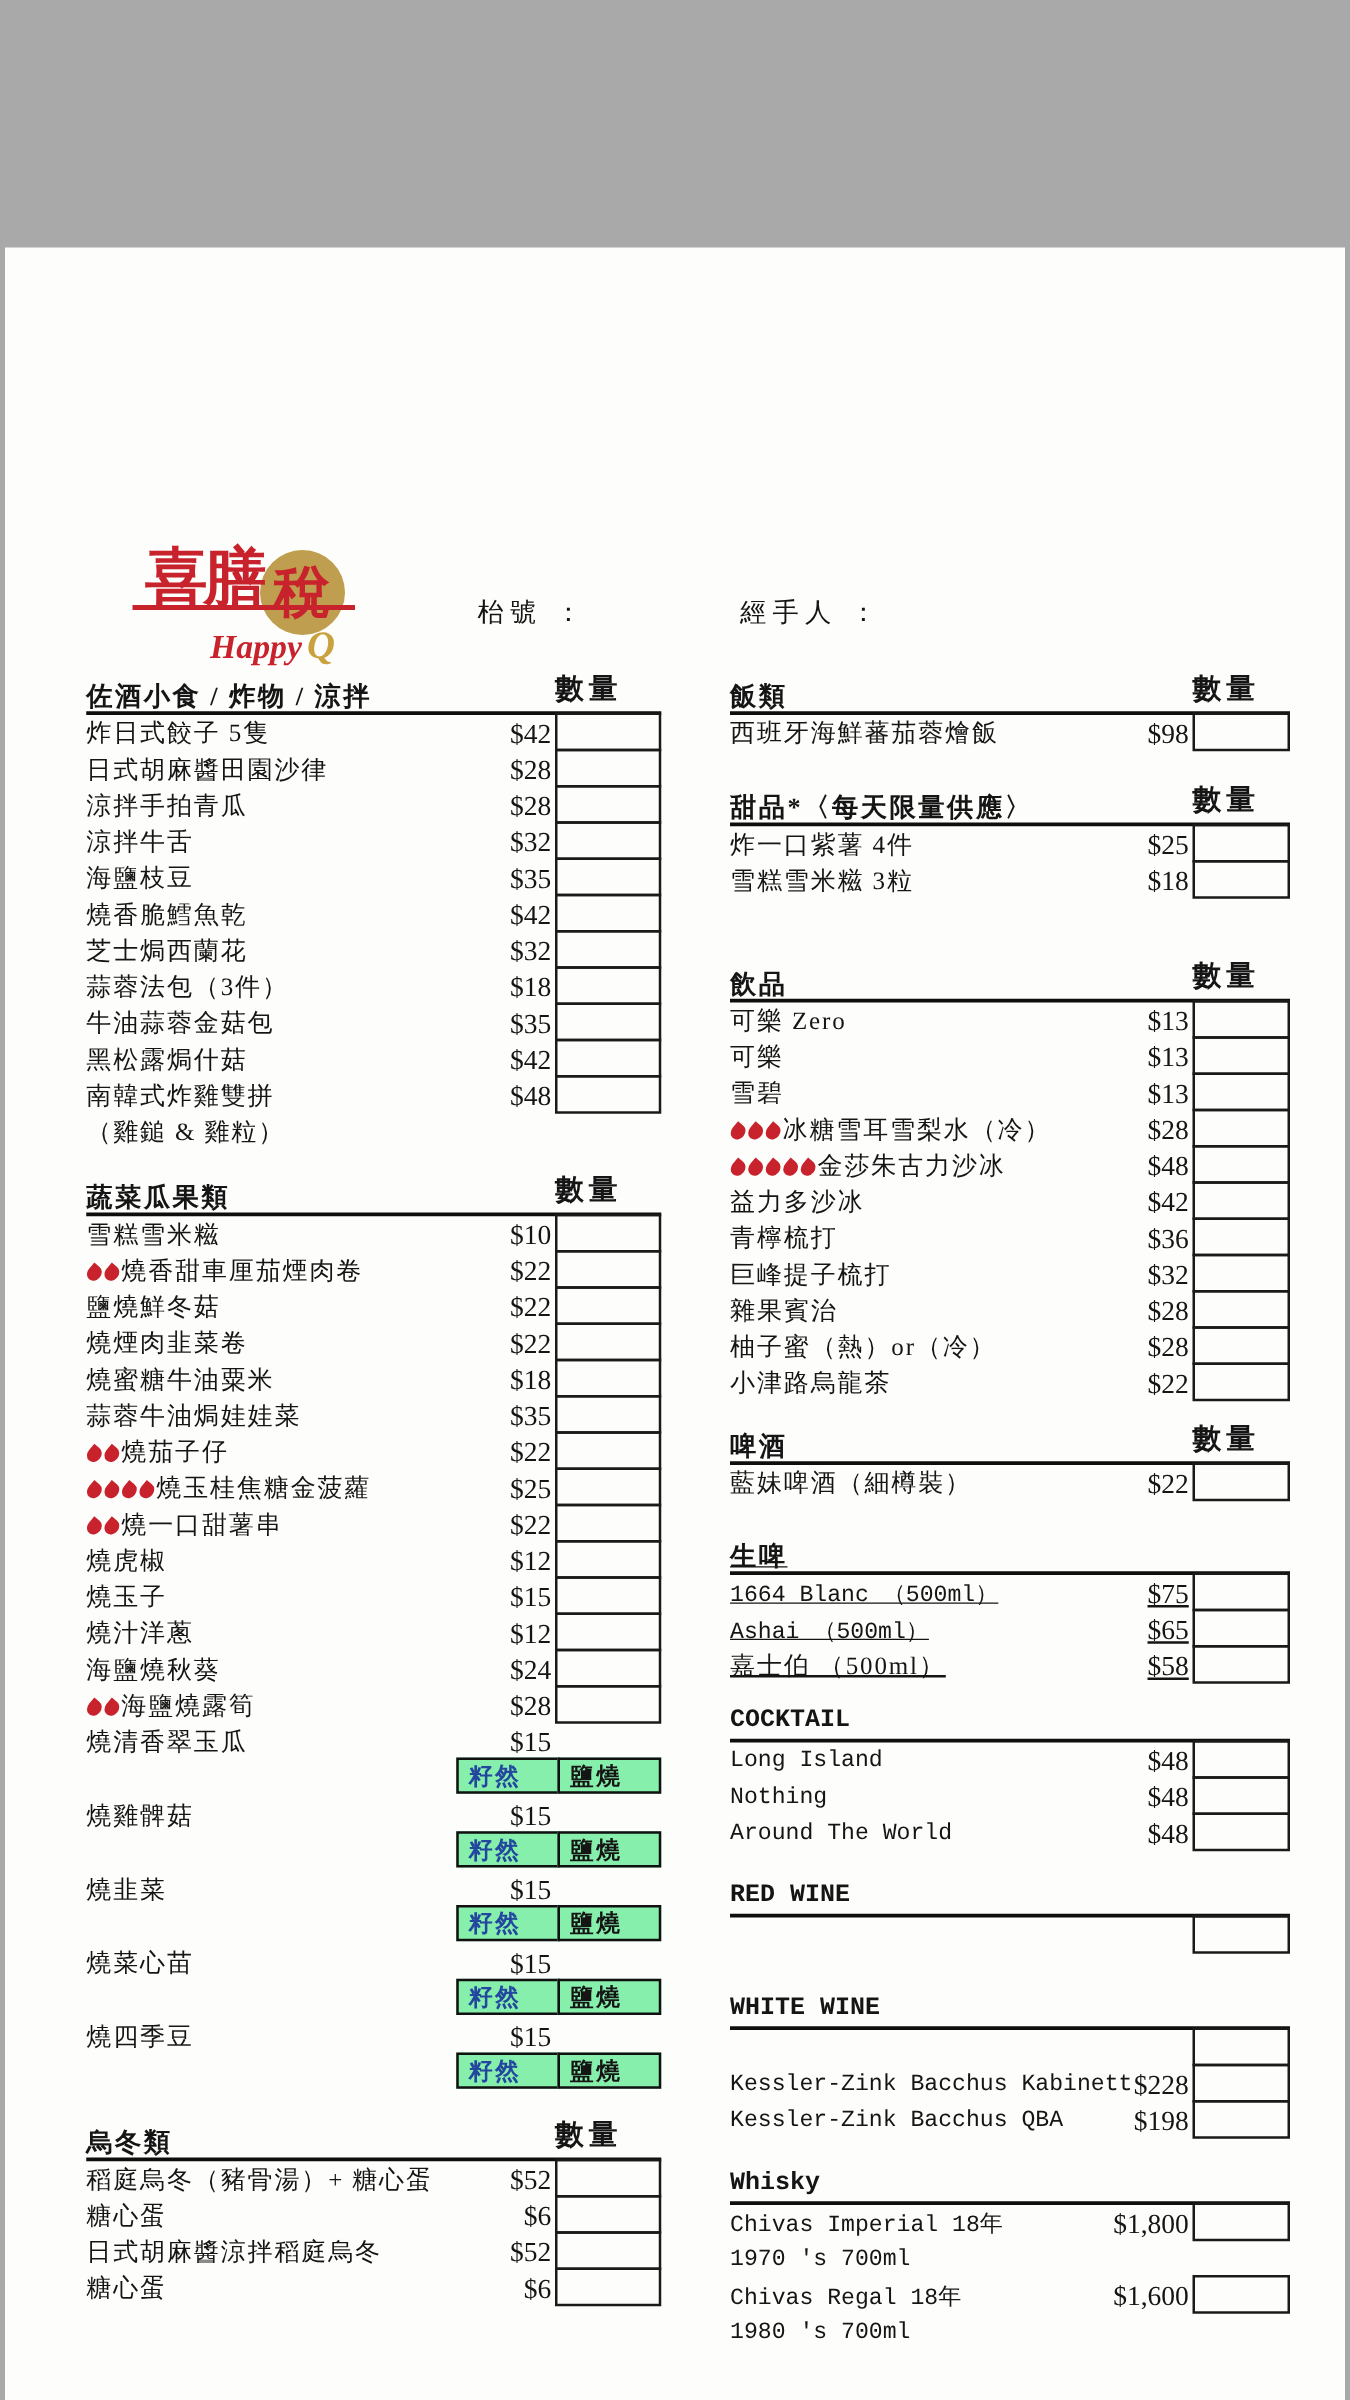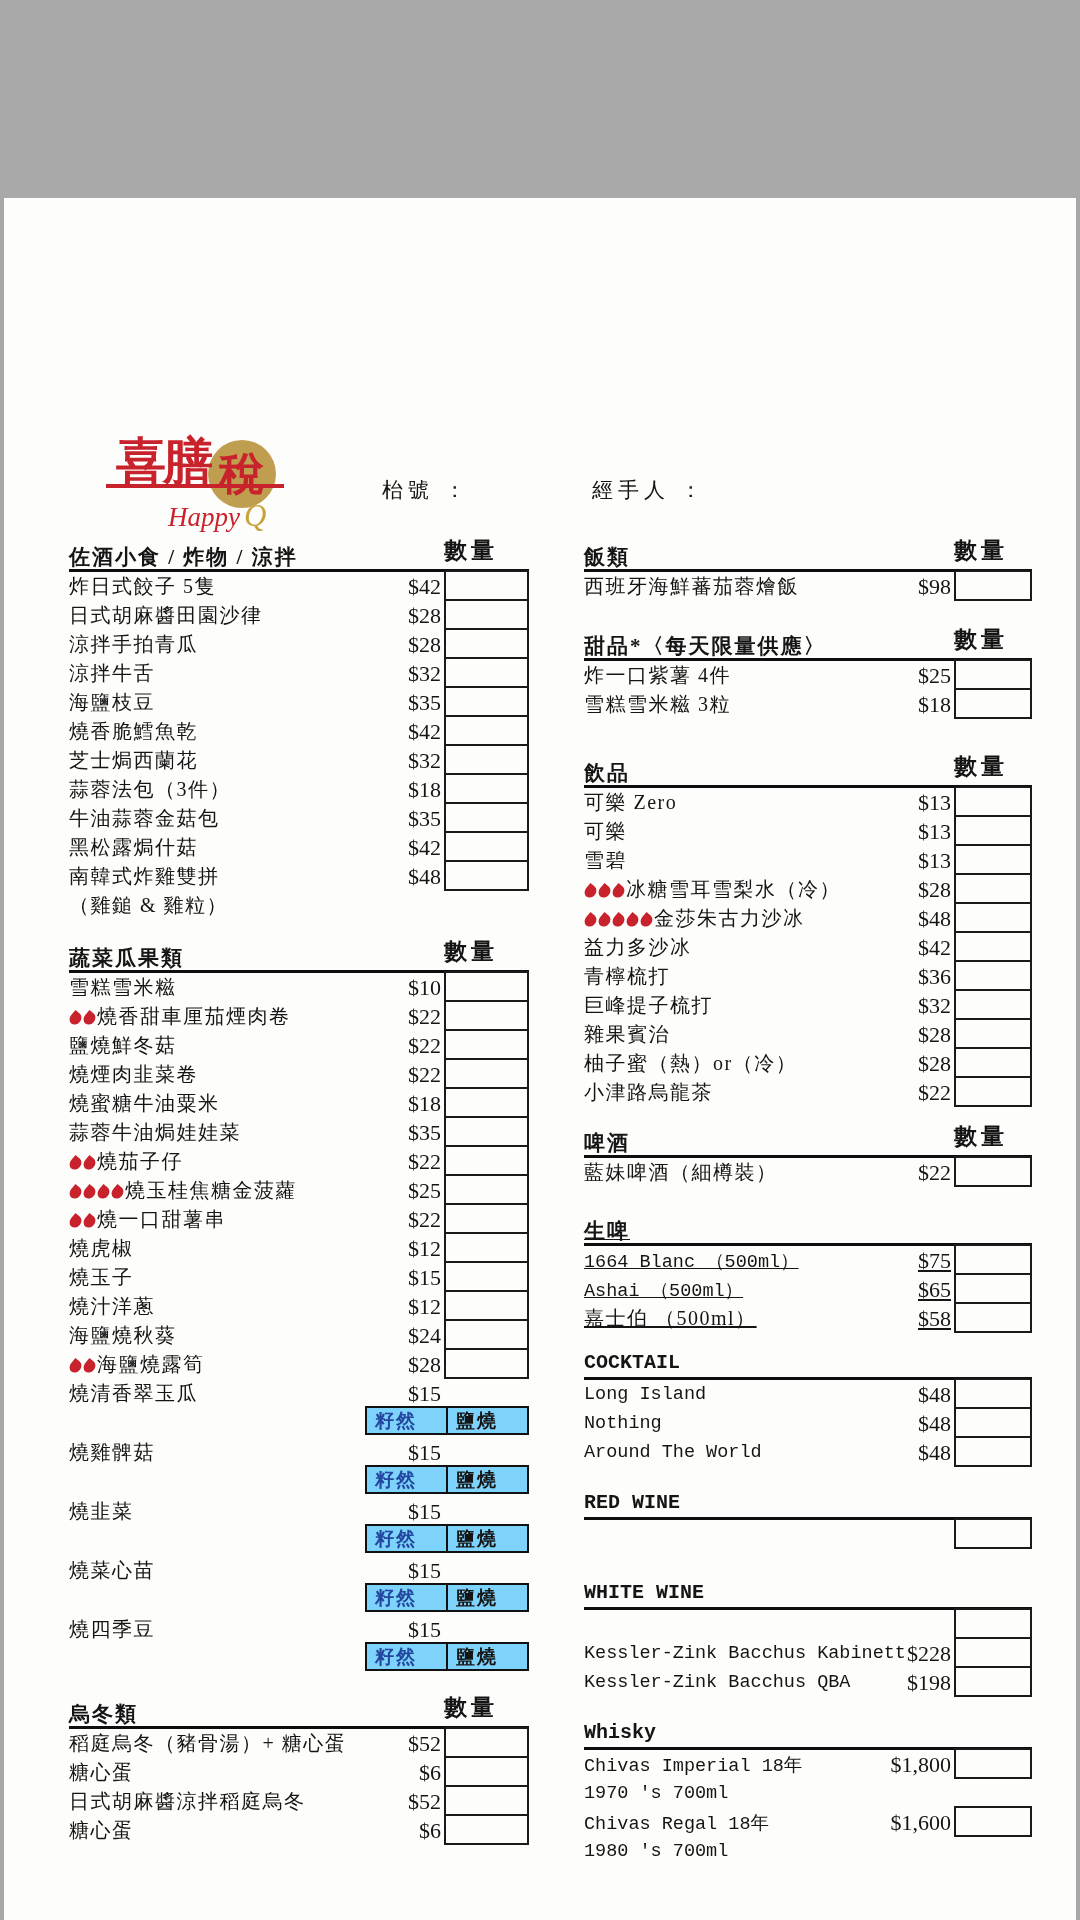--- a/index.html
+++ b/index.html
@@ -12,21 +12,21 @@
   .page{position:absolute;left:4px;right:4px;top:198px;bottom:0;background:#fdfdfb;}
 
   
   .logo{position:absolute;left:108px;top:240px;width:175px;height:100px;}
   .logo-bar{position:absolute;left:-6px;top:46px;width:178px;height:4px;background:#c8232c;z-index:1;}
   .logo-circle{position:absolute;left:96px;top:2px;width:68px;height:68px;border-radius:50%;
     background:#bf9f4f;display:flex;align-items:center;justify-content:center;z-index:0;}
   .logo-circle span{font-size:46px;line-height:46px;color:#c8232c;font-weight:bold;}
   .logo-cjk{position:absolute;left:4px;top:-4px;font-size:50px;line-height:54px;font-weight:bold;
     color:#c8232c;letter-spacing:-3px;z-index:2;}
-  .logo-script{position:absolute;left:56px;top:60px;font-style:italic;font-weight:normal;z-index:3;white-space:nowrap;}
+  .logo-script{position:absolute;left:56px;top:60px;font-style:italic;font-weight:bold;z-index:3;white-space:nowrap;}
   .logo-script .hp{color:#c8232c;font-size:27px;}
   .logo-script .q{color:#c9a23d;font-size:31px;margin-left:4px;}
 
   
   .field{position:absolute;top:278px;font-size:21px;letter-spacing:5px;white-space:nowrap;}
   .field-table{left:378px;}
   .field-handler{left:588px;}
 
   
   .col{position:absolute;top:345px;}
@@ -47,21 +47,21 @@
   .col-right .np{width:367px;}
   .iname{flex:1;font-size:20px;letter-spacing:1.5px;white-space:nowrap;}
   .row.latin .iname{font-family:"Liberation Mono","DejaVu Sans Mono",monospace;font-size:18.5px;letter-spacing:0;}
   .price{width:84px;text-align:right;font-size:22px;white-space:nowrap;}
   .qbox{position:absolute;top:-2px;bottom:0;border:2px solid #1a1a1a;background:transparent;}
   .col-left .qbox{left:375px;right:0;}
   .col-right .qbox{left:370px;right:0;}
 
   .opt-row{position:relative;height:30px;}
   .opt-rect{position:absolute;left:296px;right:0;top:-2px;bottom:3px;display:flex;}
-  .opt-cell{flex:1;border:2px solid #111;background:#7dd3fc;display:flex;align-items:center;padding-left:8px;}
+  .opt-cell{flex:1;border:2px solid #111;background:#86efac;display:flex;align-items:center;padding-left:8px;}
   .opt-cell + .opt-cell{margin-left:-2px;}
   .opt-cell span{font-size:19px;font-weight:bold;letter-spacing:2px;}
   .opt-cell.blue span{color:#23479e;}
 
   .chili{display:inline-block;width:11px;height:13px;background:#c8232c;
     border-radius:0 55% 55% 55%;transform:rotate(40deg);
     margin:0 2px 0 1px;vertical-align:-2px;}
 </style>
 </head>
 <body>
@@ -402,21 +402,21 @@
           <div class="qbox"></div>
         </div>
         <div class="row">
           <div class="np">
             <span class="iname">雪糕雪米糍 3粒</span>
             <span class="price">$18</span>
           </div>
           <div class="qbox"></div>
         </div>
       </div>
-      <div class="sec" style="margin-top: 40px;">
+      <div class="sec" style="margin-top: 54px;">
         <div class="sec-header"><span class="sec-title">飲品</span><span class="qty-label">數量</span></div>
         <div class="row">
           <div class="np">
             <span class="iname">可樂 Zero</span>
             <span class="price">$13</span>
           </div>
           <div class="qbox"></div>
         </div>
         <div class="row">
           <div class="np">

